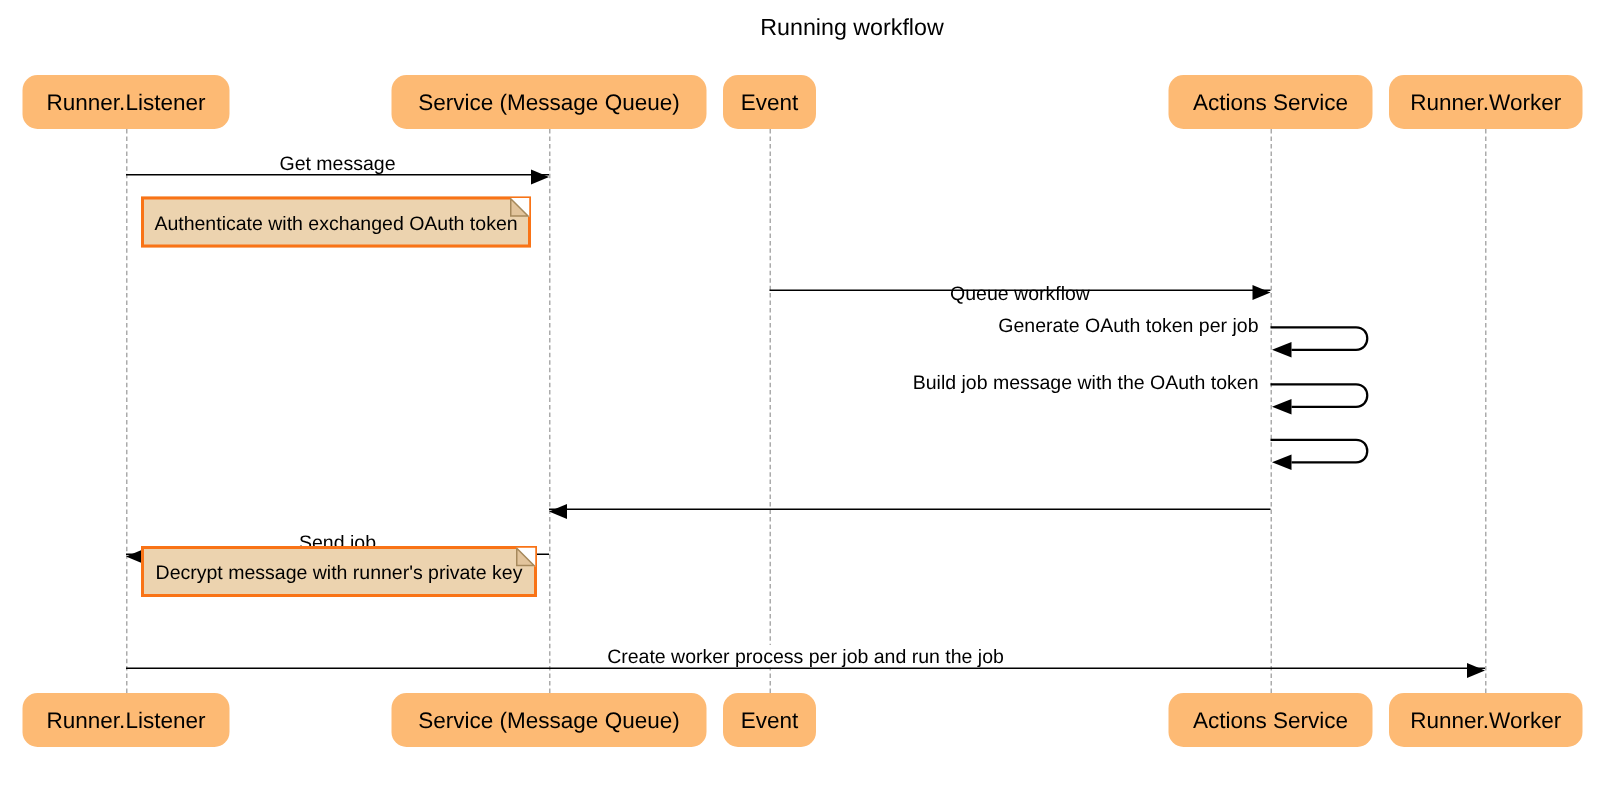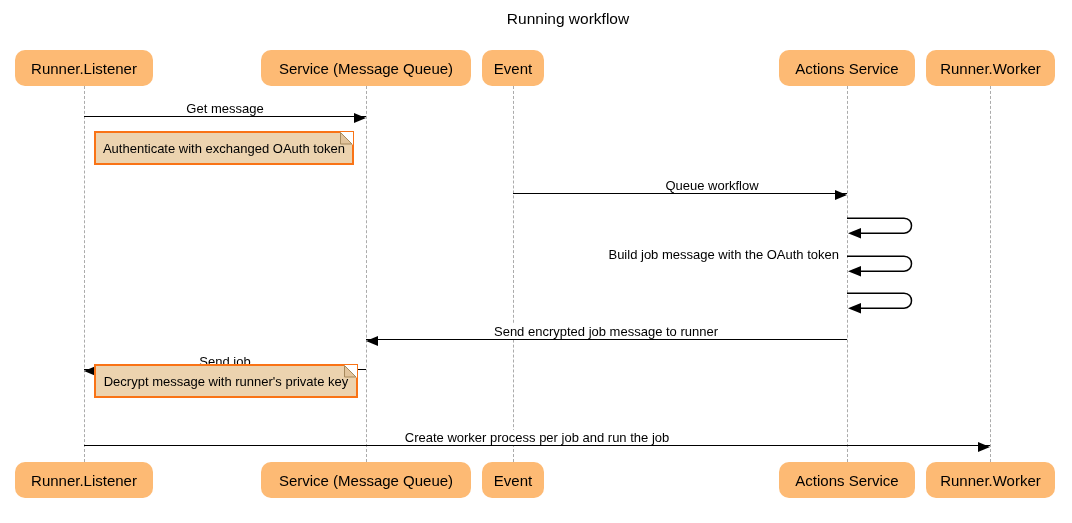--- a/index.html
+++ b/index.html
@@ -77,40 +77,40 @@
   <div class="msg-line arrow-r" style="left:84px; top:116px; width:282px;"></div>
 
   <div class="note" style="left:94px; top:131px; width:260px; height:34px;">
     <span>Authenticate with exchanged OAuth token</span>
     <svg class="fold" width="13" height="13" viewBox="0 0 13 13">
       <path d="M0,0 L13,0 L13,13 Z" fill="#ffffff"></path>
       <path d="M0.5,0.5 L12,12 L0.5,12 Z" fill="#E2C49C" stroke="#A6895C" stroke-width="1"></path>
     </svg>
   </div>
 
-  <div class="msg-label centered" style="left:680px; top:178px;margin-left:32px;">Queue workflow</div>
+  <div class="msg-label centered" style="left:680px; top:188px;">Queue workflow</div>
   <div class="msg-line arrow-r" style="left:513px; top:193px; width:334px;"></div>
 
+  <div class="msg-label" style="right:230px; top:209px; background:transparent;">Generate OAuth token per job</div>
   <svg class="self-loop" style="left:847px; top:217px;" width="80" height="26" viewBox="0 0 80 26">
     <path d="M0 1.2 H57 C67 1.2 67 16.2 57 16.2 H14" fill="none" stroke="#000" stroke-width="1.5"></path>
     <polygon points="1,16.2 14,11 14,21.4" fill="#000"></polygon>
   </svg>
 
   <div class="msg-label" style="right:230px; top:247px; background:transparent;">Build job message with the OAuth token</div>
   <svg class="self-loop" style="left:847px; top:255px;" width="80" height="26" viewBox="0 0 80 26">
     <path d="M0 1.2 H57 C67 1.2 67 16.2 57 16.2 H14" fill="none" stroke="#000" stroke-width="1.5"></path>
     <polygon points="1,16.2 14,11 14,21.4" fill="#000"></polygon>
   </svg>
 
   <svg class="self-loop" style="left:847px; top:292px;" width="80" height="26" viewBox="0 0 80 26">
     <path d="M0 1.2 H57 C67 1.2 67 16.2 57 16.2 H14" fill="none" stroke="#000" stroke-width="1.5"></path>
     <polygon points="1,16.2 14,11 14,21.4" fill="#000"></polygon>
   </svg>
 
-  <div class="msg-label centered" style="left:606px; top:324px;">Send encrypted job message to runner</div>
   <div class="msg-line arrow-l" style="left:366px; top:339px; width:481px;"></div>
 
   <div class="msg-label centered" style="left:225px; top:354px;">Send job</div>
   <div class="msg-line arrow-l" style="left:84px; top:369px; width:282px;"></div>
 
   <div class="note" style="left:94px; top:364px; width:264px; height:34px;">
     <span>Decrypt message with runner's private key</span>
     <svg class="fold" width="13" height="13" viewBox="0 0 13 13">
       <path d="M0,0 L13,0 L13,13 Z" fill="#ffffff"></path>
       <path d="M0.5,0.5 L12,12 L0.5,12 Z" fill="#E2C49C" stroke="#A6895C" stroke-width="1"></path>

